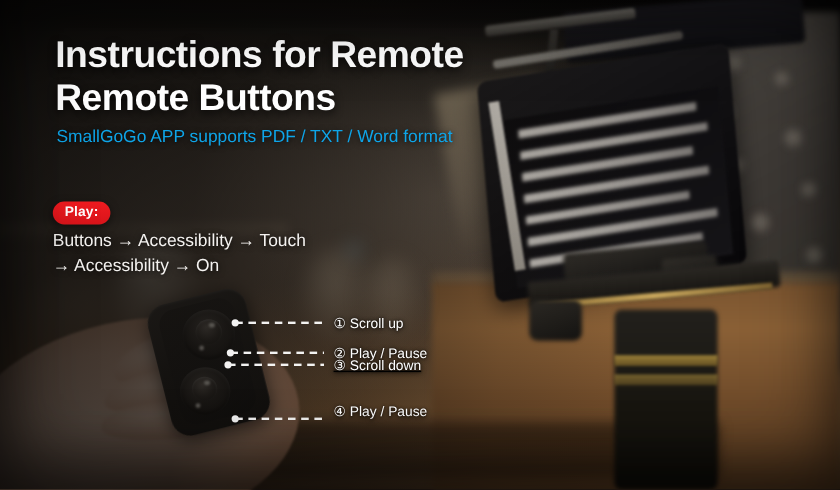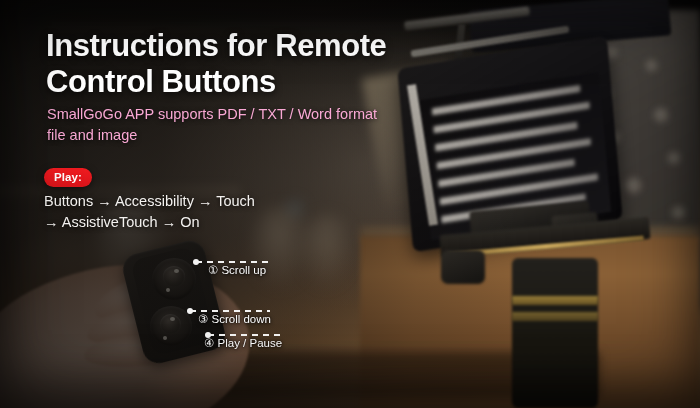--- a/index.html
+++ b/index.html
@@ -289,21 +289,21 @@
     font-size: 31px;
     font-weight: bold;
     line-height: 1.17;
     letter-spacing: -0.4px;
     text-shadow: 0 2px 7px rgba(0,0,0,0.75);
   }
   .subtitle {
     position: absolute;
     left: 47px; top: 104px;
     width: 350px;
-    color: #f9a8d4;
+    color: #0ea5e9;
     font-size: 14.5px;
     line-height: 1.42;
     text-shadow: 0 1px 5px rgba(0,0,0,0.8);
   }
   .steps-badge {
     position: absolute;
     left: 44px; top: 168px;
     background: linear-gradient(180deg,#f01b20 0%, #d8141a 100%);
     color: #fff;
     font-size: 11.5px;
@@ -322,21 +322,20 @@
     line-height: 1.45;
     text-shadow: 0 1px 5px rgba(0,0,0,0.8);
   }
 
   
   .callout {
     position: absolute;
     display: flex;
     align-items: center;
     height: 16px;
-    flex-direction: column;
   }
   .leader {
     position: relative;
     height: 2px;
     background-image: linear-gradient(90deg, #fdfdfd 0 6px, rgba(0,0,0,0) 6px 11px);
     background-size: 11px 2px;
     background-repeat: repeat-x;
     flex: 0 0 auto;
     opacity: 0.95;
   }
@@ -437,42 +436,45 @@
     <div class="btn-ring" style="left:150px; top:306px; width:42px; height:40px;"></div>
     <div class="btn-core" style="left:160px; top:314px; width:21px; height:20px;"></div>
     <div class="btn-spec" style="left:170px; top:317px; width:5px;  height:4px;"></div>
     <div class="btn-spec" style="left:163px; top:336px; width:4px;  height:4px;"></div>
   </div>
 
   <div class="scrim"></div>
 
   <div class="title">
     <div>Instructions for Remote</div>
-    <div>Control Buttons</div>
+    <div>Remote Buttons</div>
   </div>
 
   <div class="subtitle">
     <div>SmallGoGo APP supports PDF / TXT / Word format</div>
-    <div>file and image</div>
   </div>
 
   <div class="steps-badge">Play:</div>
 
   <div class="steps-text">
     <div>Buttons → Accessibility → Touch</div>
-    <div>→ AssistiveTouch → On</div>
+    <div>→ Accessibility → On</div>
   </div>
 
   <div class="callout" style="left:196px; top:261px;">
     <div class="leader" style="width:74px;"></div>
     <div class="callout-label">① Scroll up</div>
   </div>
 
-
-  <div class="callout" style="left:190px; top:310px;">
+  <div class="callout" style="left:192px; top:286px;">
+    <div class="leader" style="width:78px;"></div>
+    <div class="callout-label">② Play / Pause</div>
+  </div>
+
+  <div class="callout" style="left:190px; top:296px;text-decoration:underline;">
     <div class="leader" style="width:80px;"></div>
     <div class="callout-label">③ Scroll down</div>
   </div>
 
   <div class="callout" style="left:196px; top:334px;align-items:flex-end;">
     <div class="leader" style="width:74px;"></div>
     <div class="callout-label">④ Play / Pause</div>
   </div>
 
   <div class="vignette"></div>

